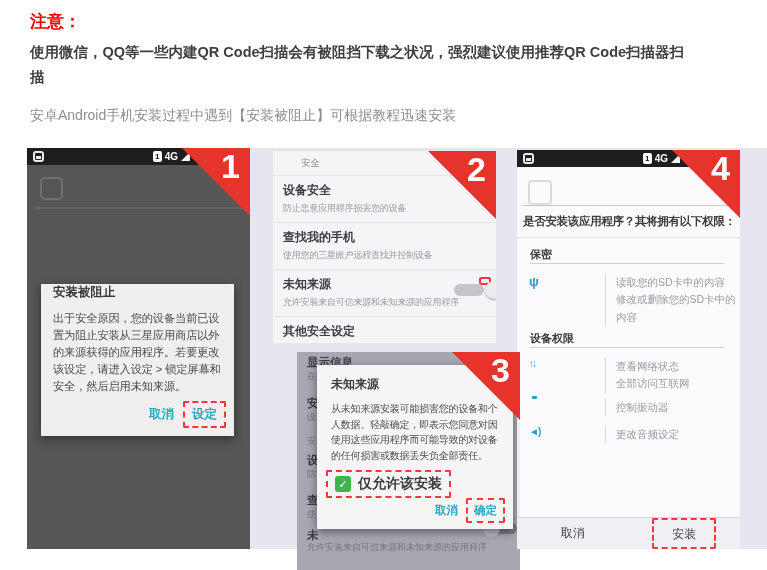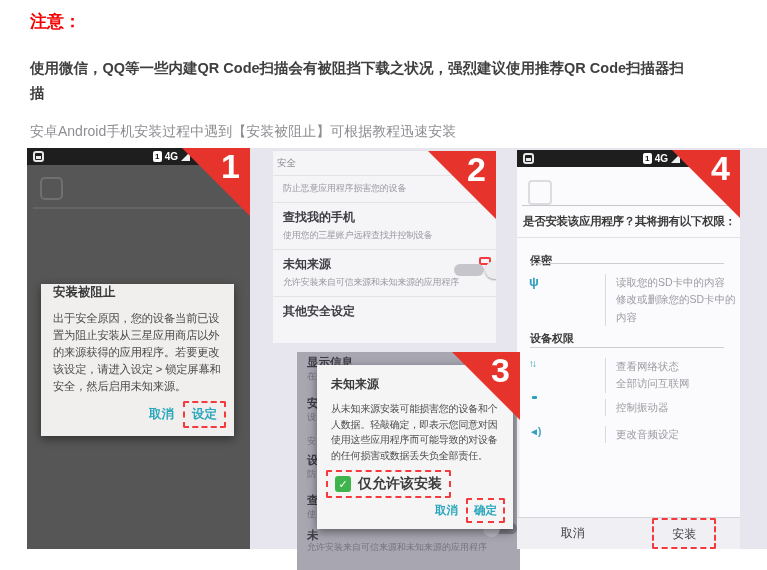--- a/index.html
+++ b/index.html
@@ -2,21 +2,21 @@
 <html><head>
 <meta charset="utf-8">
 <style>
   * { margin:0; padding:0; box-sizing:border-box; }
   html,body { background:#fff; }
   body { font-family:"Liberation Sans","DejaVu Sans",sans-serif; }
   #canvas { position:relative; width:767px; height:570px; background:#fff; overflow:hidden; }
 
   
   .hdr { position:absolute; left:30px; top:10px; width:720px; }
-  .hdr-title { color:#f40000; font-size:17px; font-weight:bold; margin-bottom:23px; }
+  .hdr-title { color:#f40000; font-size:17px; font-weight:bold; margin-bottom:7px; }
   .hdr-body { color:#3f3f3f; font-size:14.5px; font-weight:bold; line-height:1.75; max-width:668px; }
   .hdr-sub { color:#8e8e92; font-size:14px; margin-top:16px; }
 
   
   .backdrop { position:absolute; left:27px; top:148px; width:740px; height:401px; background:#e7e5ee; }
   .panel { position:absolute; overflow:hidden; }
   #p1 { left:27px;  top:148px; width:223px; height:401px; background:#565656; }
   #p2 { left:273px; top:150px; width:223px; height:193px; background:#f5f4f7; border-top:1px solid #e4e3e7; }
   #p3 { left:273px; top:352px; width:223px; height:240px; background:#a8a6b1;margin-left:24px; }
   #p4 { left:517px; top:150px; width:223px; height:399px; background:#fbfafc; }
@@ -47,21 +47,21 @@
   .p1-square { position:absolute; left:13px; top:29px; width:23px; height:23px; border:2px solid #707070; border-radius:5px; }
   .p1-line { position:absolute; left:6px; top:59px; width:212px; height:2px; background:#646464; }
   .dlg1 { position:absolute; left:14px; top:136px; width:193px; background:#f0efee; z-index:4;
           box-shadow:0 3px 9px rgba(0,0,0,.45); }
   .dlg1-title { padding:0 12px 0; font-size:12.5px; font-weight:bold; color:#3a3a3a; }
   .dlg1-body { padding:9px 11px 0 12px; font-size:11.3px; color:#4b4b4b; line-height:1.5; letter-spacing:-0.2px; }
   .dlg1-btns { display:flex; justify-content:flex-end; align-items:center; gap:2px; padding:6px 8px 8px; }
   .dlg1-btns .tbtn { font-size:12.5px; padding:3px 7px; }
 
   
-  .p2-hdr { padding:6px 4px 5px; font-size:9.5px; color:#8b8a90; }
+  .p2-hdr { padding:6px 28px 5px; font-size:9.5px; color:#8b8a90; }
   .s-item { position:relative; padding:6px 10px 7px; border-top:1px solid #e3e2e6; }
   .s-item:last-child { border-bottom:1px solid #e3e2e6; }
   .s-title { font-size:12px; font-weight:bold; color:#3d3c42; margin-bottom:3px; }
   .s-sub { font-size:9px; color:#9b9aa1; letter-spacing:-0.2px; white-space:nowrap; }
   .t-wrap { position:absolute; right:5px; top:7px; padding:2px 4px; z-index:3; background:#f5f4f7; }
   .tog { position:relative; width:37px; height:18px; }
   .tog-track { position:absolute; right:1px; top:3px; width:30px; height:12px; background:#c6c5cb; border-radius:7px; }
   .tog-knob { position:absolute; left:0; top:0; width:18px; height:18px; background:#ececee; border-radius:50%; box-shadow:0 1px 2px rgba(0,0,0,.35); }
 
   
@@ -142,20 +142,21 @@
     </div>
 
     <div class="tri"></div>
     <div class="stepnum">1</div>
   </div>
 
   <div class="panel" id="p2">
     <div class="p2-hdr">安全</div>
 
     <div class="s-item">
+      <div class="s-title">设备安全</div>
       <div class="s-sub">防止恶意应用程序损害您的设备</div>
     </div>
     <div class="s-item">
       <div class="s-title">查找我的手机</div>
       <div class="s-sub">使用您的三星账户远程查找并控制设备</div>
     </div>
     <div class="s-item">
       <div class="s-title">未知来源</div>
       <div class="s-sub">允许安装来自可信来源和未知来源的应用程序</div>
       <span class="t-wrap red-dash">
@@ -223,21 +224,21 @@
         <span class="sb-net">4G</span>
         <span class="sb-sig"></span>
         <span class="sb-time">7</span>
       </span>
     </div>
     <div class="p4-square"></div>
     <div class="p4-div1"></div>
     <div class="p4-prompt">是否安装该应用程序？其将拥有以下权限：</div>
     <div class="p4-band"></div>
 
-    <div class="sec-label" style="top:103px;">保密</div>
+    <div class="sec-label" style="top:97px;">保密</div>
     <div class="sec-line" style="top:113px;"></div>
 
     <div class="perm" style="top:124px;">
       <span class="perm-icon">ψ</span>
       <span class="perm-text">
         <span>读取您的SD卡中的内容</span><br>
         <span>修改或删除您的SD卡中的内容</span>
       </span>
     </div>
 

